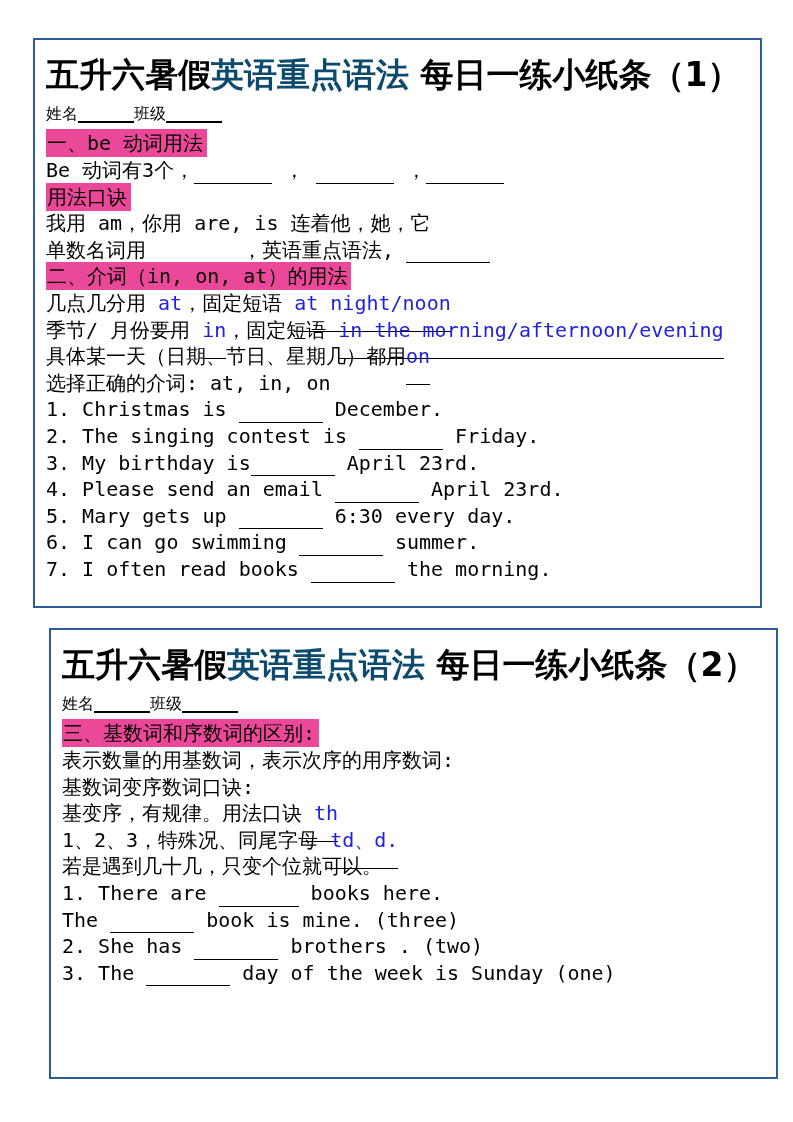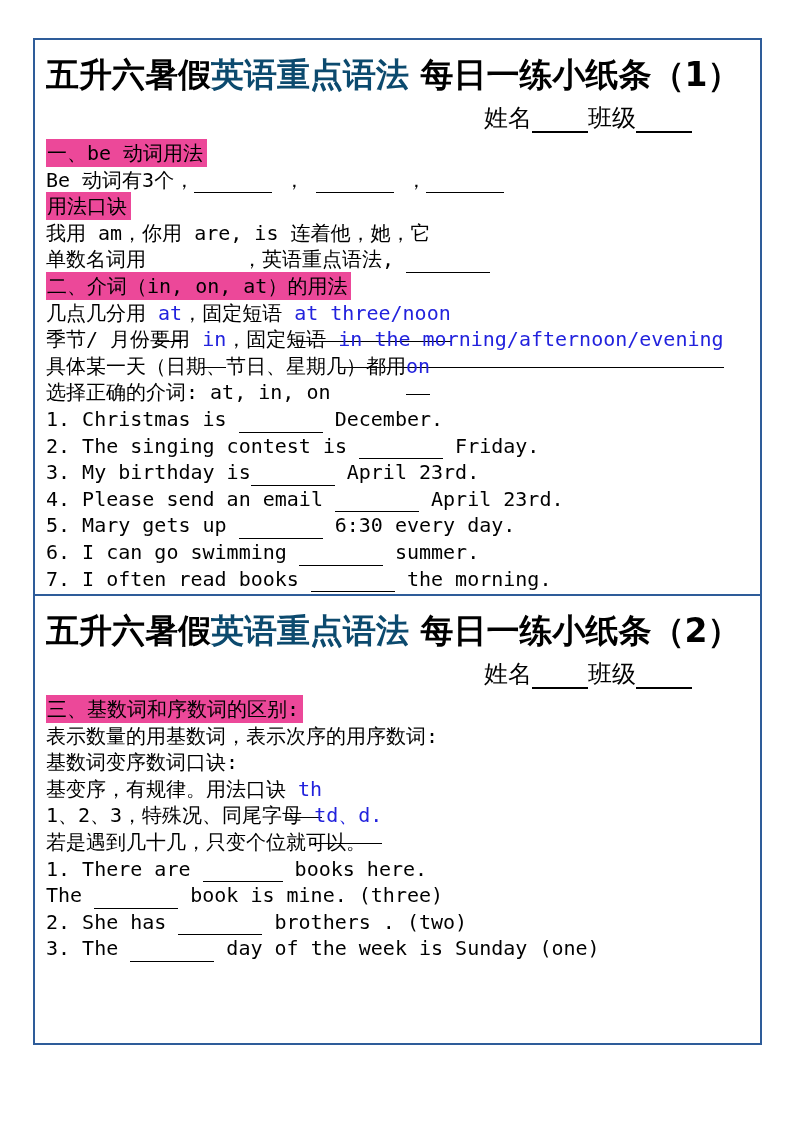--- a/index.html
+++ b/index.html
@@ -15,38 +15,38 @@
   .card {
     position: absolute;
     left: 33px;
     width: 729px;
     box-sizing: border-box;
     border: 2px solid #2e5c99;
     background: #ffffff;
     padding: 12px 10px 0 11px;
   }
   #card1 { top: 38px;  height: 570px; }
-  #card2 { top: 594px; height: 451px; }
+  #card2 { top: 628px; height: 451px; margin-left: 16px; }
 
   .title {
     margin: 2px 0 0 0;
     font-family: "DejaVu Sans", "Liberation Sans", sans-serif;
     font-weight: bold;
     font-size: 33px;
     line-height: 1.25;
     white-space: nowrap;
     letter-spacing: 0px;
   }
   .title .red { color: #0c4a6e; }
 
   .namerow {
     font-family: "DejaVu Sans", "Liberation Sans", sans-serif;
-    font-size: 24px;
+    font-size: 16px;
     line-height: 1.2;
-    text-align: right;
+    text-align: left;
     padding-right: 58px;
     margin: 9px 0 7px 0;
     white-space: nowrap;
   }
   .nblank {
     display: inline-block;
     width: 56px;
     height: 1em;
     border-bottom: 2px solid #000;
     vertical-align: bottom;
@@ -81,21 +81,21 @@
 <section class="card" id="card1">
   <h1 class="title"><span>五升六暑假</span><span class="red">英语重点语法</span><span> 每日一练小纸条（1）</span></h1>
   <div class="namerow"><span>姓名</span><span class="nblank"></span><span>班级</span><span class="nblank"></span></div>
   <div class="body-lines">
       <div class="line"><span class="seg hl">一、be 动词用法</span></div>
       <div class="line"><span class="seg">Be 动词有3个，</span><span class="blank" style="width: 78px;"></span><span class="seg"> ， </span><span class="blank" style="width: 78px;"></span><span class="seg"> ，</span><span class="blank" style="width: 78px;"></span></div>
       <div class="line"><span class="seg hl">用法口诀</span></div>
       <div class="line"><span class="seg">我用 am，你用 are, is 连着他，她，它</span></div>
       <div class="line"><span class="seg">单数名词用</span><span class="blank" style="width: 84px;"></span><span class="seg"> ，英语重点语法, </span><span class="blank" style="width: 84px;"></span></div>
       <div class="line"><span class="seg hl">二、介词（in, on, at）的用法</span></div>
-      <div class="line"><span class="seg">几点几分用 </span><span class="seg blue">at</span><span class="seg">，固定短语 </span><span class="seg blue">at three/noon</span></div>
+      <div class="line"><span class="seg">几点几分用 </span><span class="seg blue">at</span><span class="seg">，固定短语 </span><span class="seg blue">at night/noon</span></div>
       <div class="line"><span class="seg">季节/ 月份要用 </span><span class="seg blue">in</span><span class="seg">，固定短语 </span><span class="seg blue">in the morning/afternoon/evening</span></div>
       <div class="line"><span class="seg">具体某一天（日期、节日、星期几）都用</span><span class="seg blue">on</span></div>
       <div class="line"><span class="seg">选择正确的介词: at, in, on</span></div>
       <div class="line"><span class="seg">1. Christmas is </span><span class="blank" style="width: 84px;"></span><span class="seg"> December.</span></div>
       <div class="line"><span class="seg">2. The singing contest is </span><span class="blank" style="width: 84px;"></span><span class="seg"> Friday.</span></div>
       <div class="line"><span class="seg">3. My birthday is</span><span class="blank" style="width: 84px;"></span><span class="seg"> April 23rd.</span></div>
       <div class="line"><span class="seg">4. Please send an email </span><span class="blank" style="width: 84px;"></span><span class="seg"> April 23rd.</span></div>
       <div class="line"><span class="seg">5. Mary gets up </span><span class="blank" style="width: 84px;"></span><span class="seg"> 6:30 every day.</span></div>
       <div class="line"><span class="seg">6. I can go swimming </span><span class="blank" style="width: 84px;"></span><span class="seg"> summer.</span></div>
       <div class="line"><span class="seg">7. I often read books </span><span class="blank" style="width: 84px;"></span><span class="seg"> the morning.</span></div>

